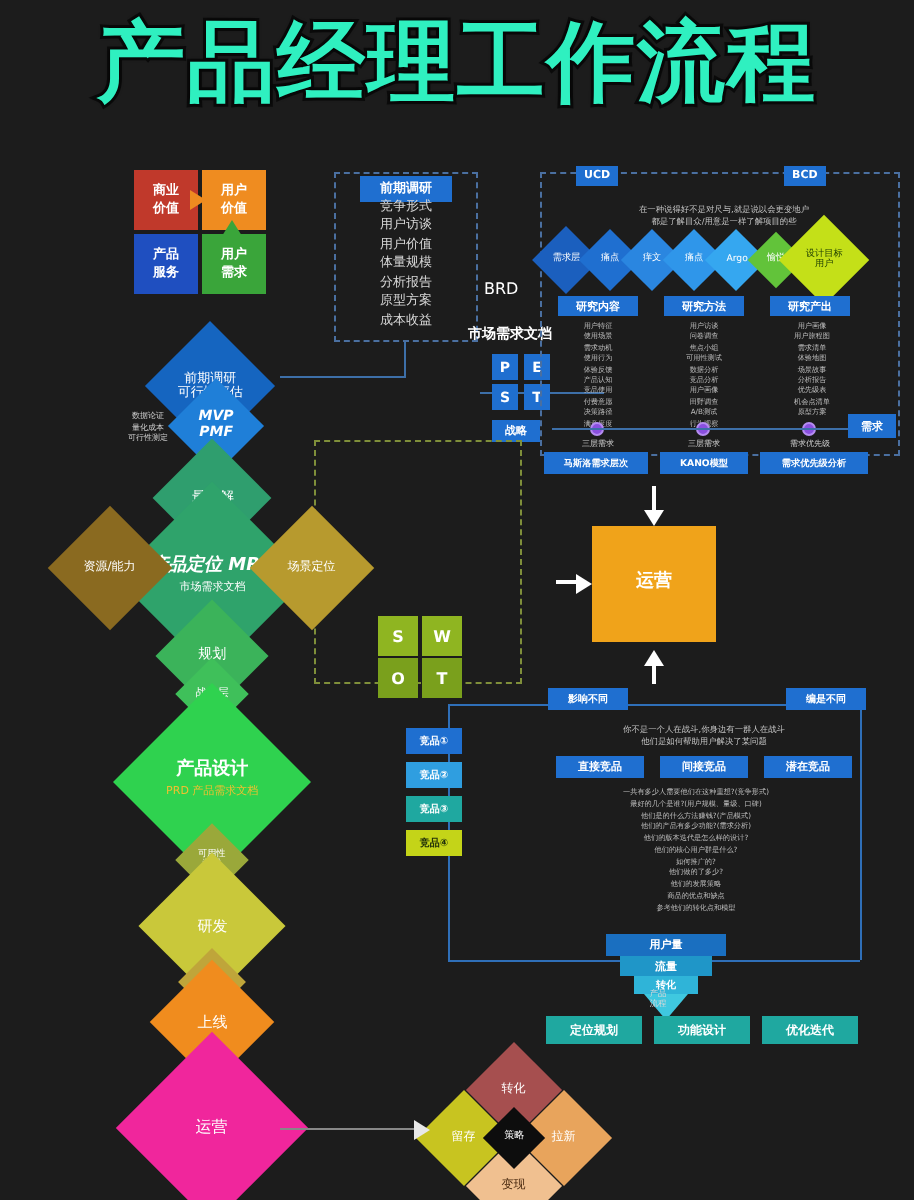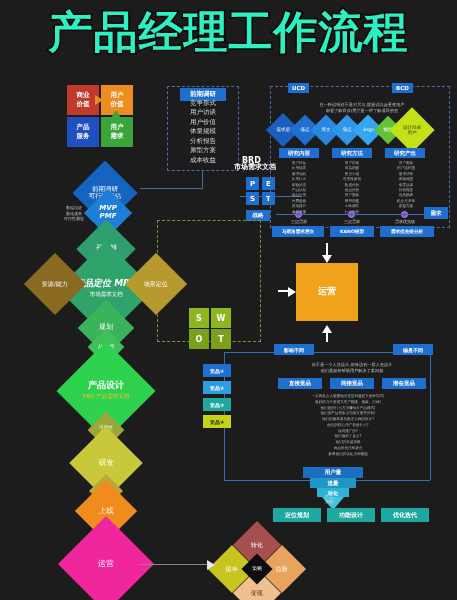--- a/index.html
+++ b/index.html
@@ -109,21 +109,21 @@
   </div>
 
   <div class="vline" style="left:202px; top:171px; width:1px; height:18px;"></div>
   <div class="line" style="left:140px; top:188px; width:63px; height:1px;"></div>
   <div class="line" style="left:240px; top:196px; width:62px; height:1px;"></div>
 
   <div class="dia" style="left:82px; top:170px; width:46px; height:46px; background:#1565c0; font-size:6.5px;">
     <span>前期调研<br>可行性评估</span>
   </div>
 
-  <div class="lbl" style="left:242px; top:156px; font-size:8px; font-weight:bold; color:#fff;">BRD</div>
+  <div class="lbl" style="left:242px; top:140px; font-size:8px; font-weight:normal; color:#fff;">BRD</div>
   <div class="lbl" style="left:234px; top:162px; font-size:7px; font-weight:bold; color:#fff;">市场需求文档</div>
   <div class="pest" style="left:246px; top:177px;">P</div>
   <div class="pest" style="left:262px; top:177px;">E</div>
   <div class="pest" style="left:246px; top:192px;">S</div>
   <div class="pest" style="left:262px; top:192px;">T</div>
   <div class="cbox" style="left:246px; top:210px; width:24px; height:11px;">战略</div>
 
   <div class="dash" style="left:270px; top:86px; width:180px; height:142px;"></div>
 
   <div class="tag" style="left:288px; top:83px;">UCD</div>

